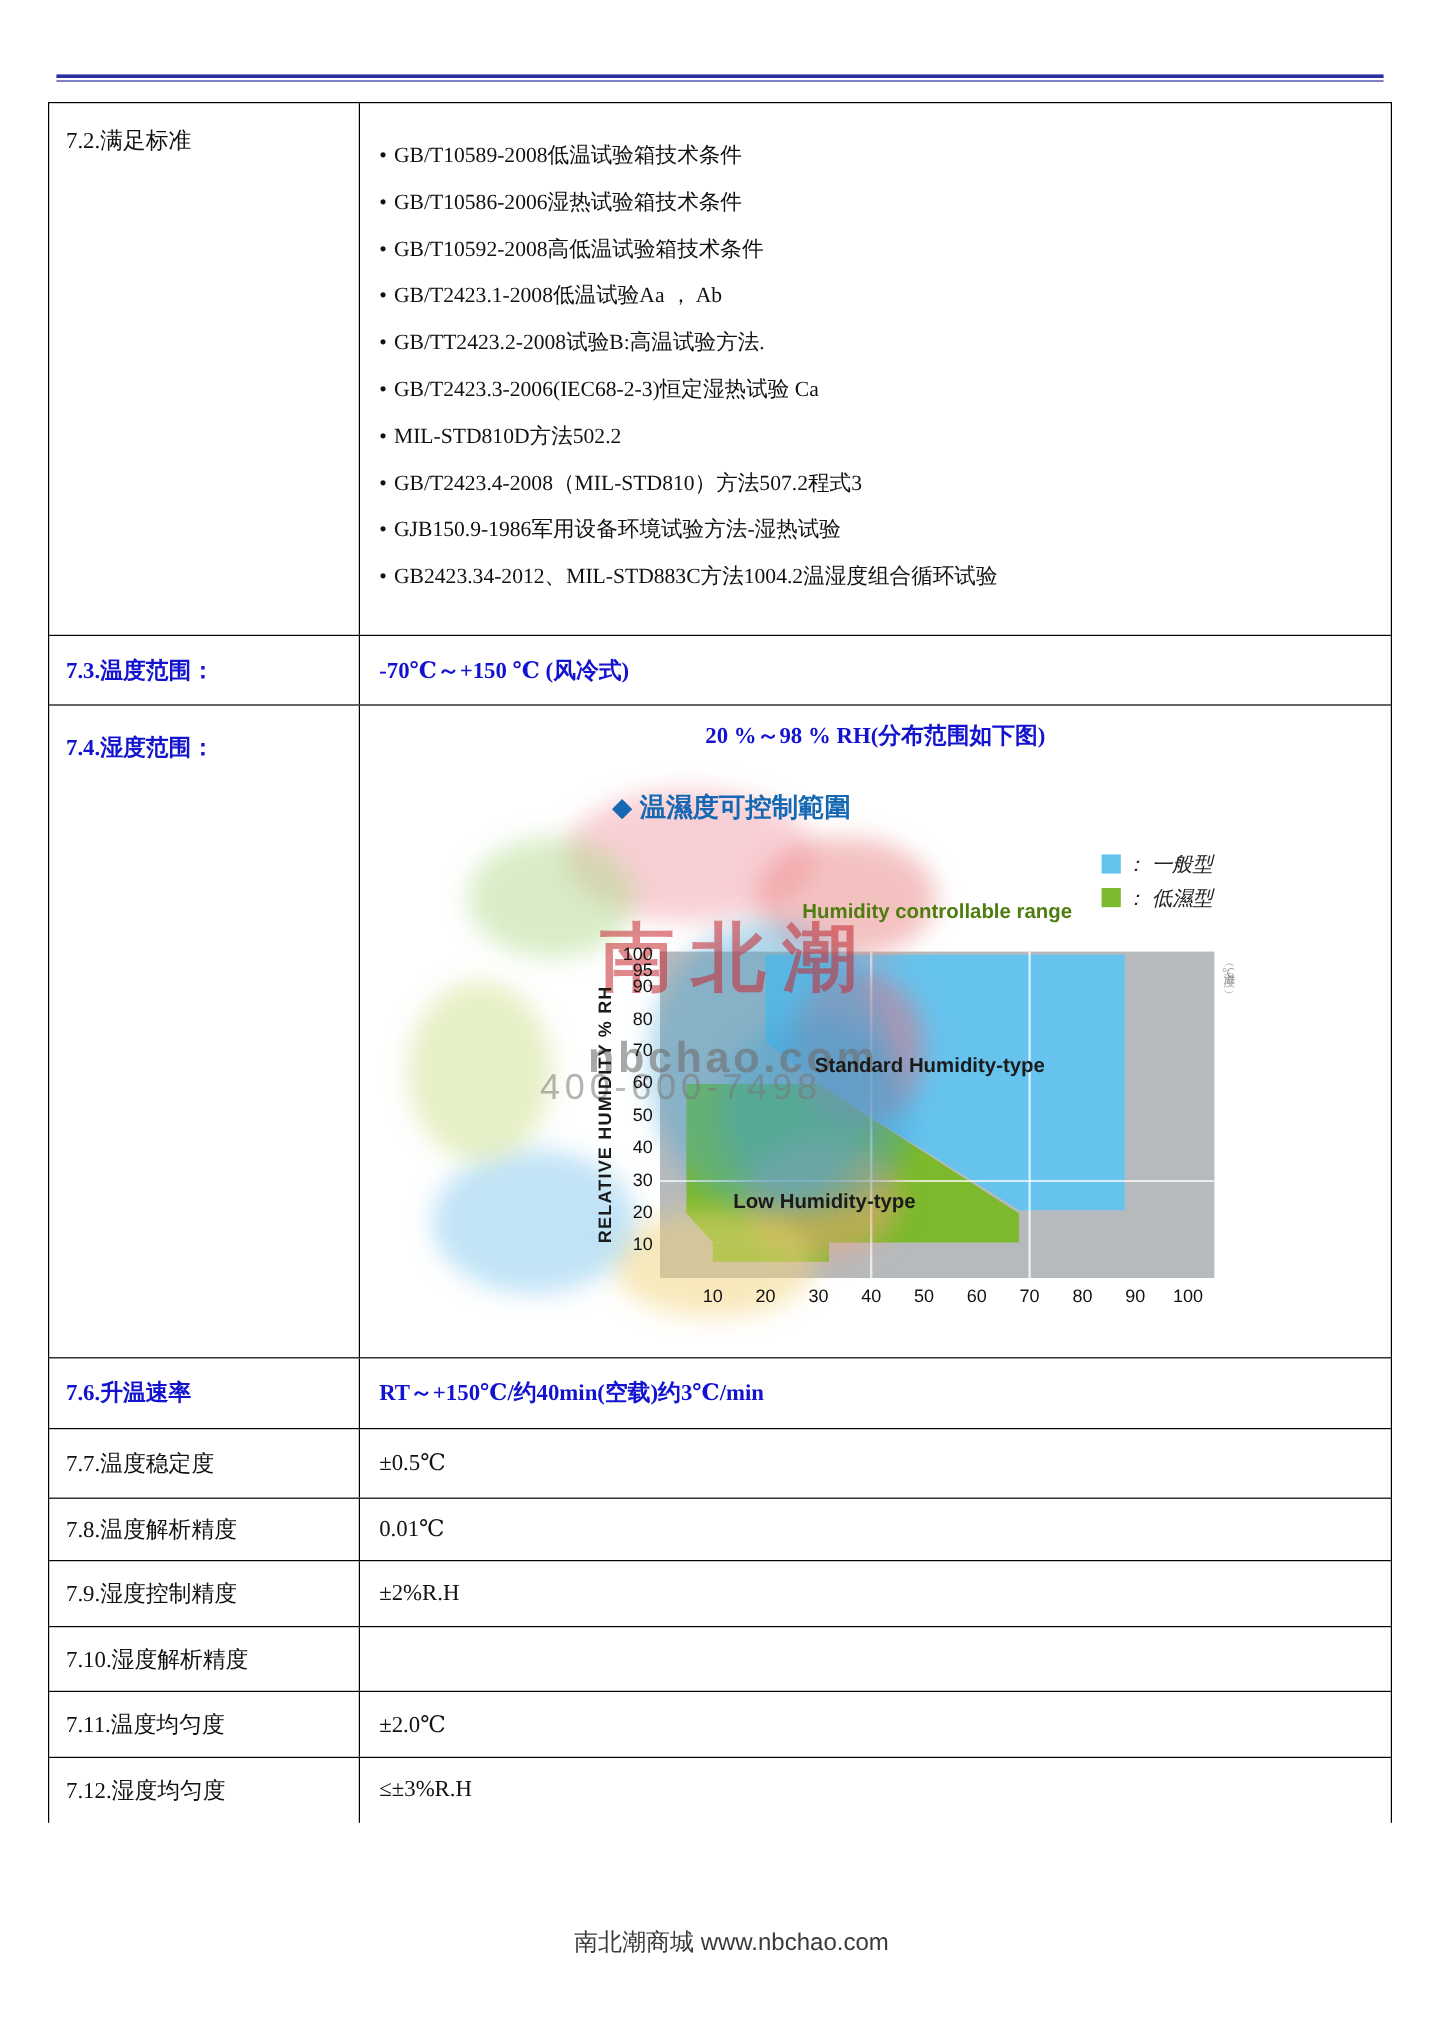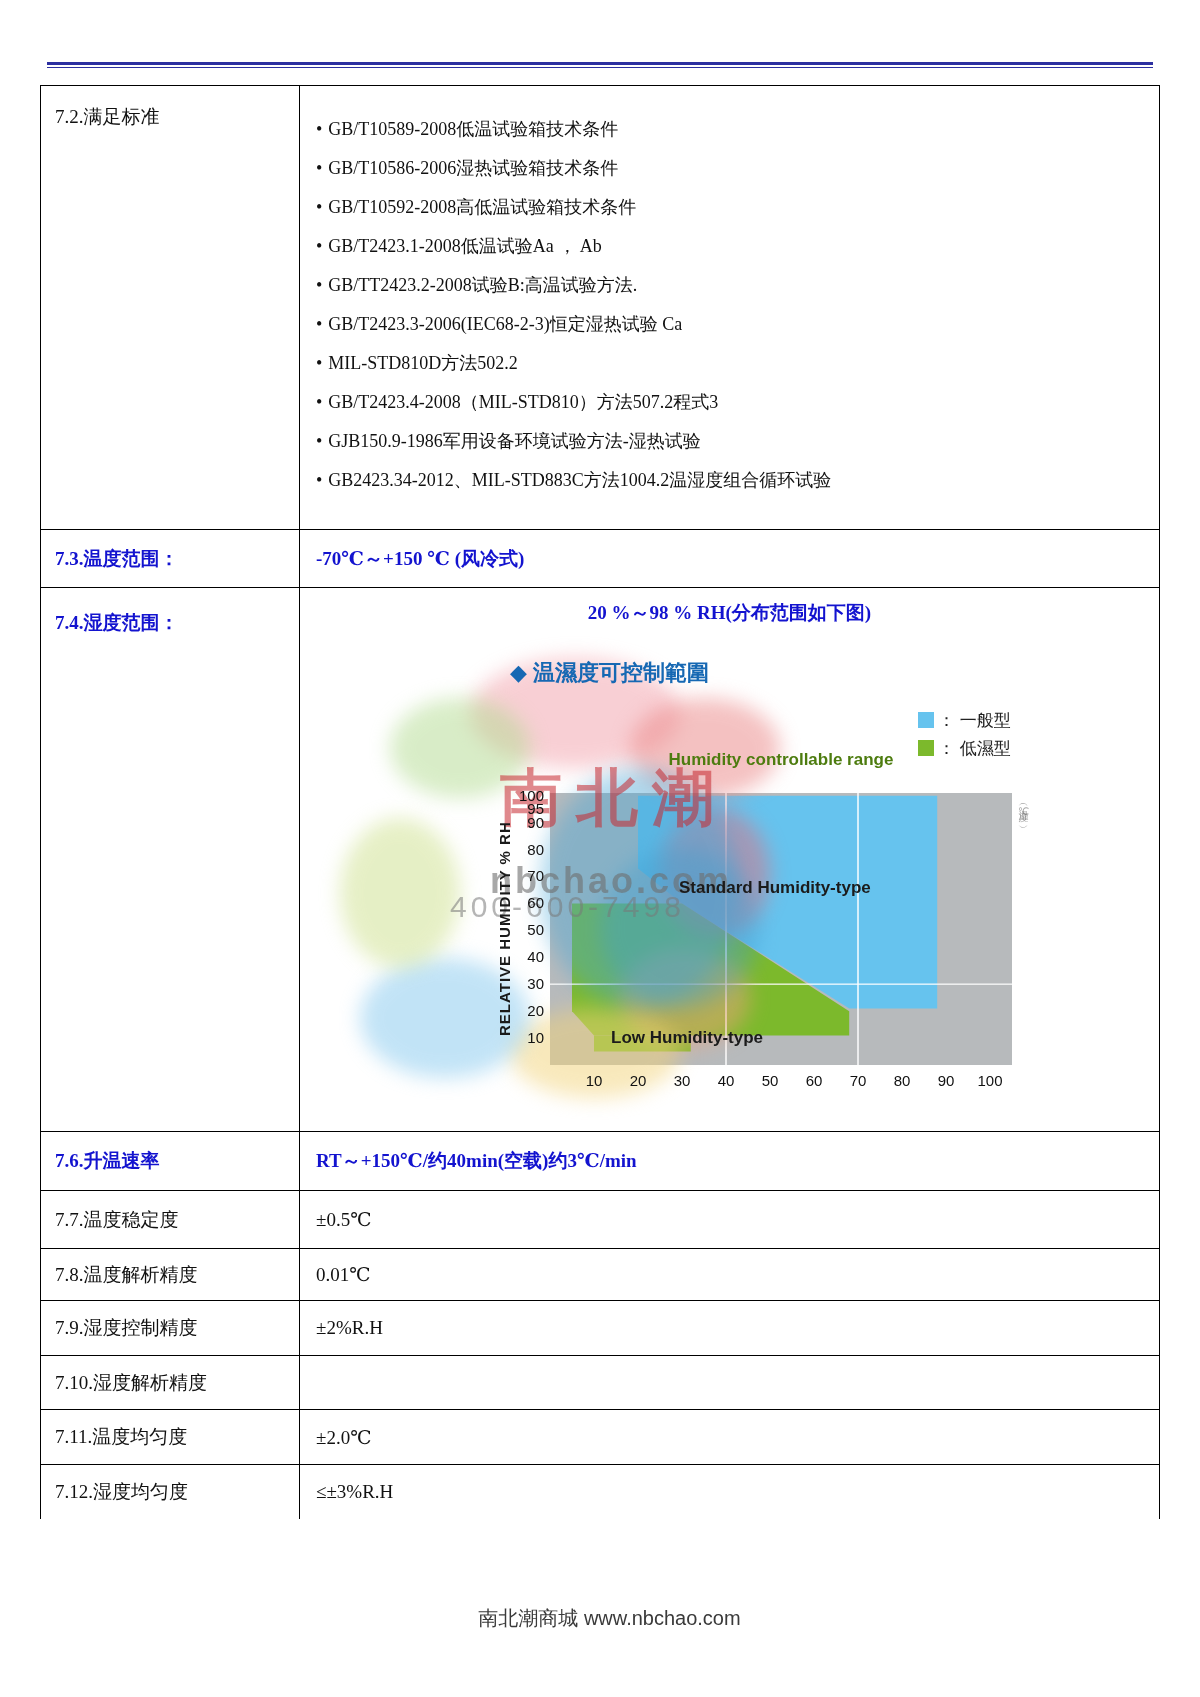--- a/index.html
+++ b/index.html
@@ -23,36 +23,36 @@
   .bullets li{line-height:39px;white-space:nowrap;}
   .bullets .dot{margin-right:6px;}
   
   .chart-cell{display:block;padding:0;}
   .range-text{position:absolute;left:0;top:12px;width:100%;text-align:center;
               color:#1313cf;font-weight:bold;font-size:19px;}
   .chart-wrap{position:absolute;left:0;top:0;width:100%;height:100%;
               font-family:"Liberation Sans","DejaVu Sans",sans-serif;}
   .chart-title{position:absolute;left:210px;top:70px;font-size:22px;font-weight:bold;color:#1668b3;z-index:5;}
   .legend{position:absolute;left:618px;top:120px;z-index:5;}
-  .legend .item{display:flex;align-items:center;height:24px;margin-bottom:4px;font-size:17px;color:#222;}
+  .legend .item{display:flex;align-items:center;height:24px;margin-bottom:4px;font-size:17px;color:#222;font-style:italic;}
   .swatch{width:16px;height:16px;display:inline-block;margin-right:4px;}
   .subtitle{position:absolute;left:250px;top:162px;width:462px;text-align:center;
             color:#4d7c0f;font-weight:bold;font-size:17px;line-height:19px;z-index:5;}
   .plot-box{position:absolute;left:250px;top:205px;width:462px;height:272px;background:#b7babc;z-index:1;}
   .plot-box svg{position:absolute;left:0;top:0;width:100%;height:100%;}
   .y-axis-label{position:absolute;left:196px;top:205px;height:272px;width:26px;z-index:5;
             writing-mode:vertical-rl;transform:rotate(180deg);text-align:center;
             font-size:15px;font-weight:bold;color:#1a1a1a;letter-spacing:1px;}
   .y-ticks{position:absolute;left:204px;top:205px;width:40px;height:272px;z-index:5;}
   .y-ticks .ytick{position:absolute;left:0;width:40px;text-align:right;font-size:15px;color:#111;}
   .x-ticks{position:absolute;left:250px;top:484px;width:462px;height:20px;z-index:5;}
   .x-ticks .tick{position:absolute;top:0;width:28px;text-align:center;font-size:15px;color:#111;}
   .region-label{position:absolute;z-index:5;font-size:17px;font-weight:bold;color:#1b1b1b;white-space:nowrap;}
   .region-std{left:379px;top:290px;}
-  .region-low{left:311px;top:440px;}
+  .region-low{left:311px;top:404px;}
   .axis-note{position:absolute;left:716px;top:212px;z-index:5;writing-mode:vertical-rl;
              font-size:10px;color:rgba(90,90,90,.55);letter-spacing:2px;}
   
   .splash{position:absolute;left:0;top:30px;width:740px;height:520px;z-index:2;pointer-events:none;}
   .blob{position:absolute;border-radius:50%;filter:blur(10px);opacity:.5;}
   .wm{position:absolute;z-index:3;pointer-events:none;}
   .wm-red{left:200px;top:168px;font-size:62px;font-weight:bold;letter-spacing:14px;
           color:rgba(198,40,48,.55);font-family:"Liberation Serif",serif;}
   .wm-site{left:190px;top:272px;font-size:36px;font-weight:bold;letter-spacing:3px;color:rgba(110,110,110,.6);
            font-family:"Liberation Sans",sans-serif;}

